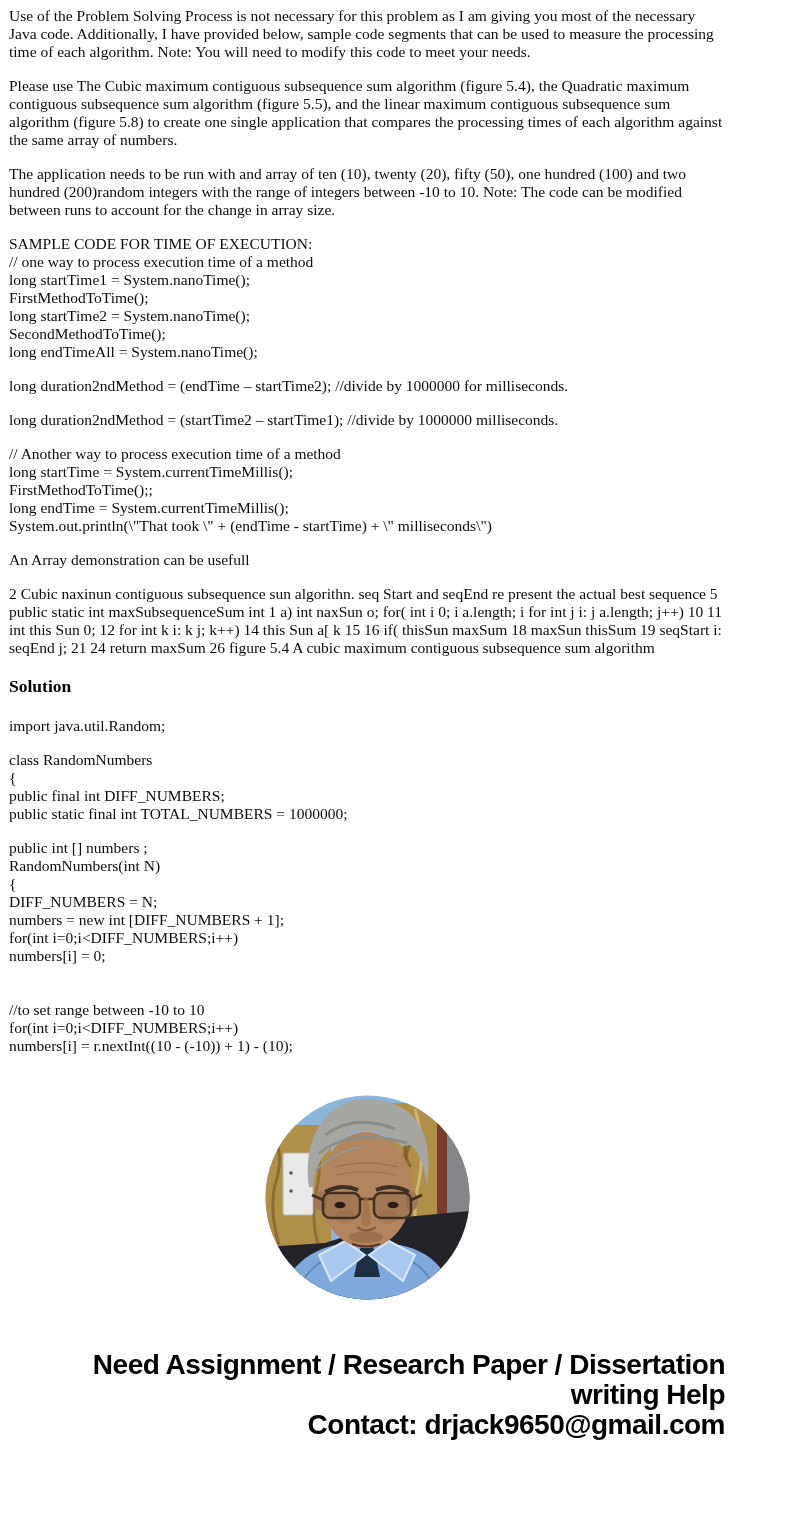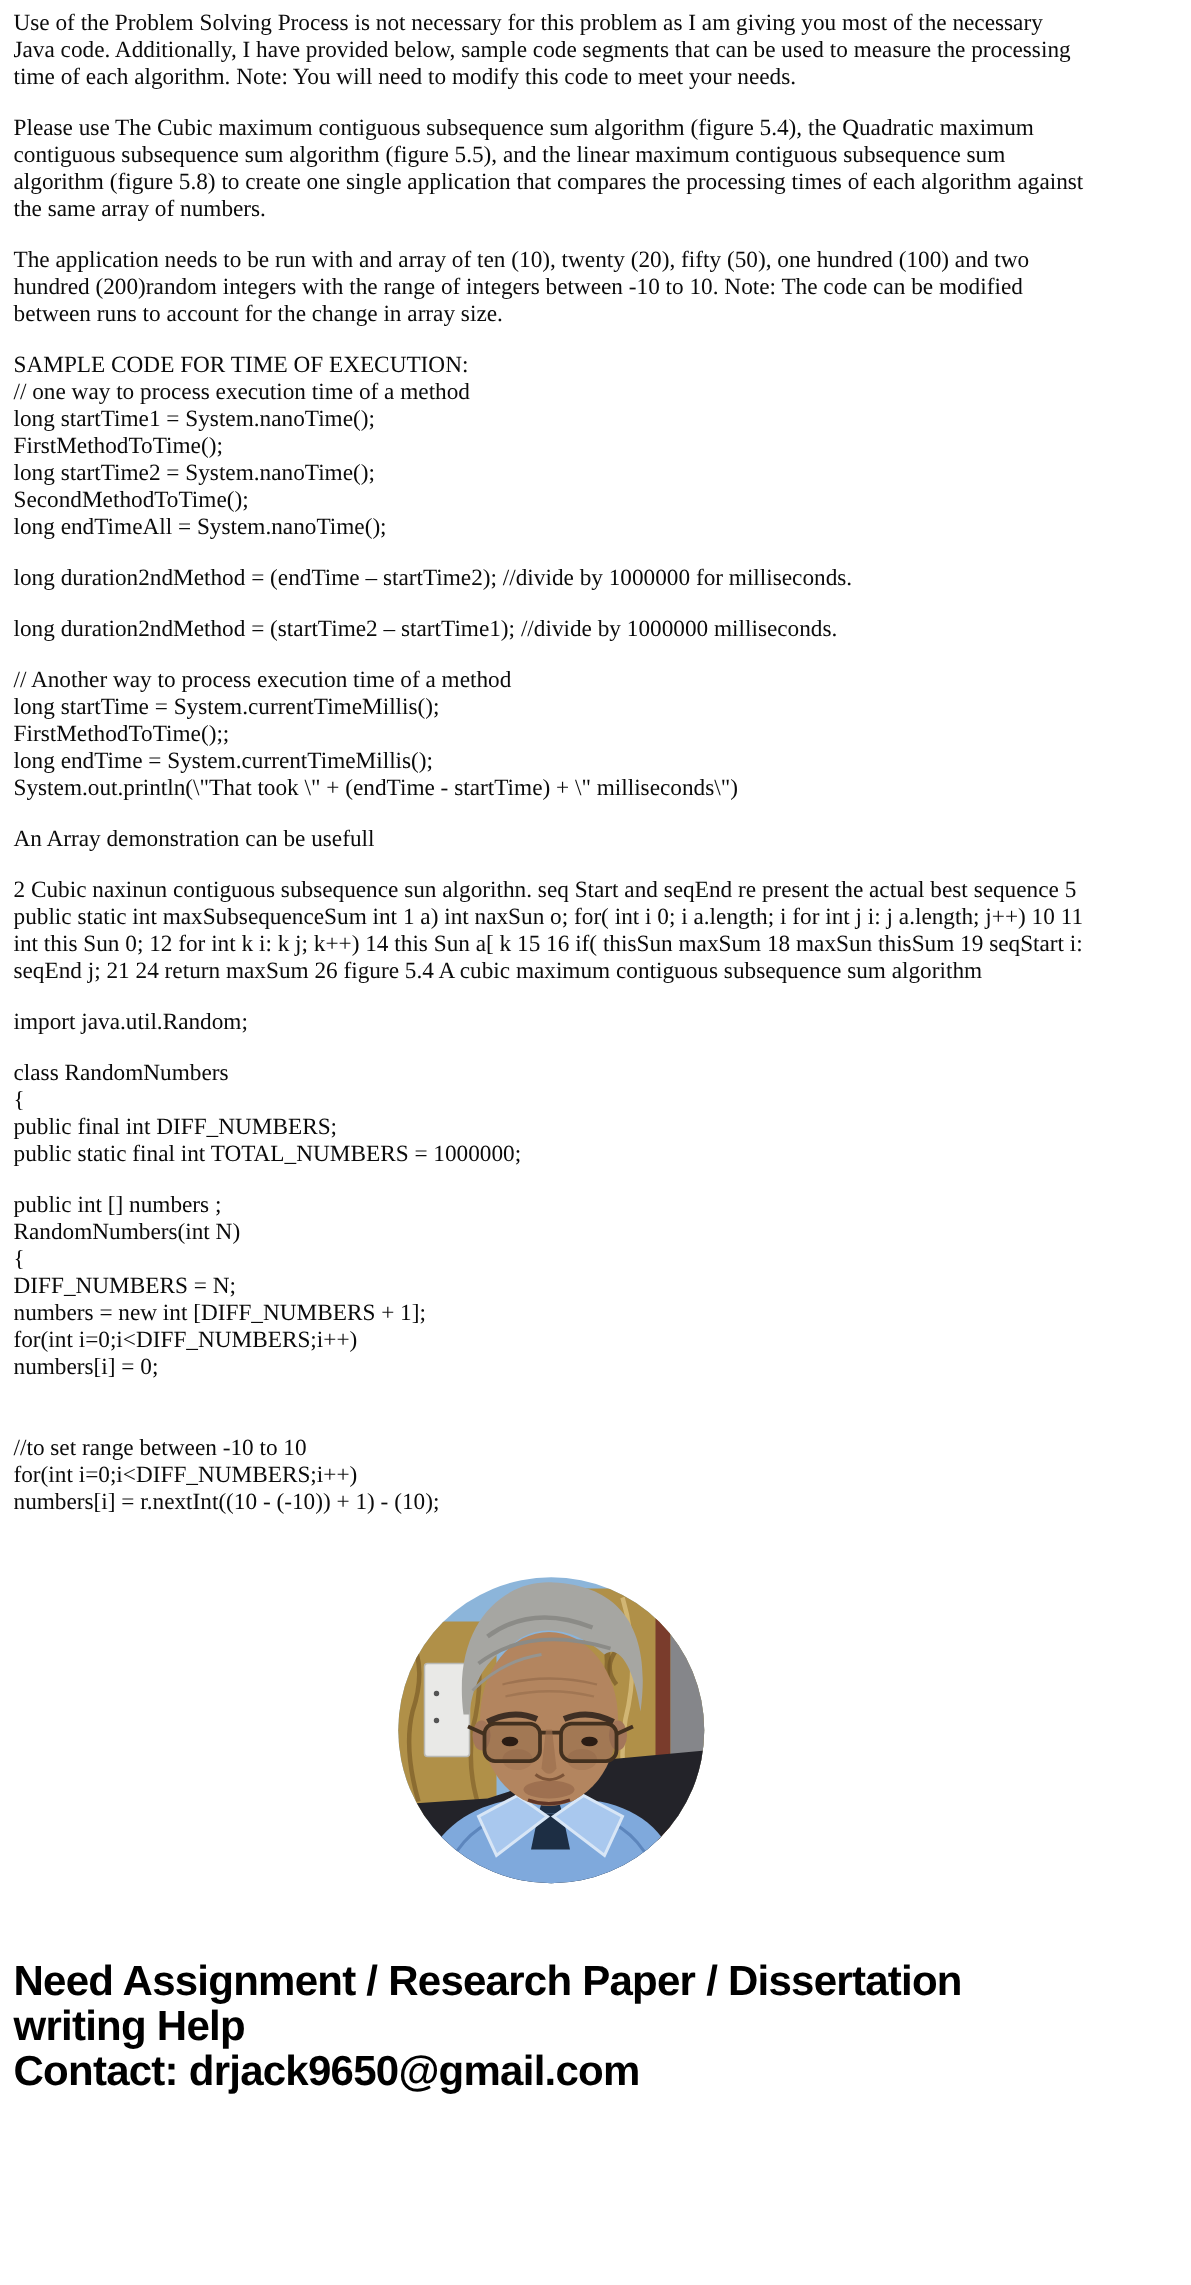--- a/index.html
+++ b/index.html
@@ -32,21 +32,21 @@
     color: #000000;
   }
   .avatar-wrap {
     margin-top: 40px;
     display: flex;
     justify-content: center;
   }
   .avatar-wrap svg { display: block; }
   .footer {
     margin-top: 50px;
-    text-align: left;
+    text-align: right;
     font-family: "Liberation Sans", sans-serif;
     font-weight: bold;
     font-size: 28px;
     line-height: 30px;
     letter-spacing: -0.5px;
     color: #000000;
   }
   .footer-heading { white-space: pre-line; }
 </style>
 </head>
@@ -67,20 +67,21 @@
   <p class="para">long duration2ndMethod = (endTime – startTime2); //divide by 1000000 for milliseconds.</p>
   <p class="para">long duration2ndMethod = (startTime2 – startTime1); //divide by 1000000 milliseconds.</p>
   <p class="para">// Another way to process execution time of a method
 long startTime = System.currentTimeMillis();
 FirstMethodToTime();;
 long endTime = System.currentTimeMillis();
 System.out.println(\"That took \" + (endTime - startTime) + \" milliseconds\")</p>
   <p class="para">An Array demonstration can be usefull</p>
   <p class="para">2 Cubic naxinun contiguous subsequence sun algorithn. seq Start and seqEnd re present the actual best sequence 5 public static int maxSubsequenceSum int 1 a) int naxSun o; for( int i 0; i a.length; i for int j i: j a.length; j++) 10 11 int this Sun 0; 12 for int k i: k j; k++) 14 this Sun a[ k 15 16 if( thisSun maxSum 18 maxSun thisSum 19 seqStart i: seqEnd j; 21 24 return maxSum 26 figure 5.4 A cubic maximum contiguous subsequence sum algorithm</p>
 
+  <h2 class="solution">Solution</h2>
 
   <p class="para">import java.util.Random;</p>
   <p class="para">class RandomNumbers
 {
 public final int DIFF_NUMBERS;
 public static final int TOTAL_NUMBERS = 1000000;</p>
   <p class="para">public int [] numbers ;
 RandomNumbers(int N)
 {
 DIFF_NUMBERS = N;

